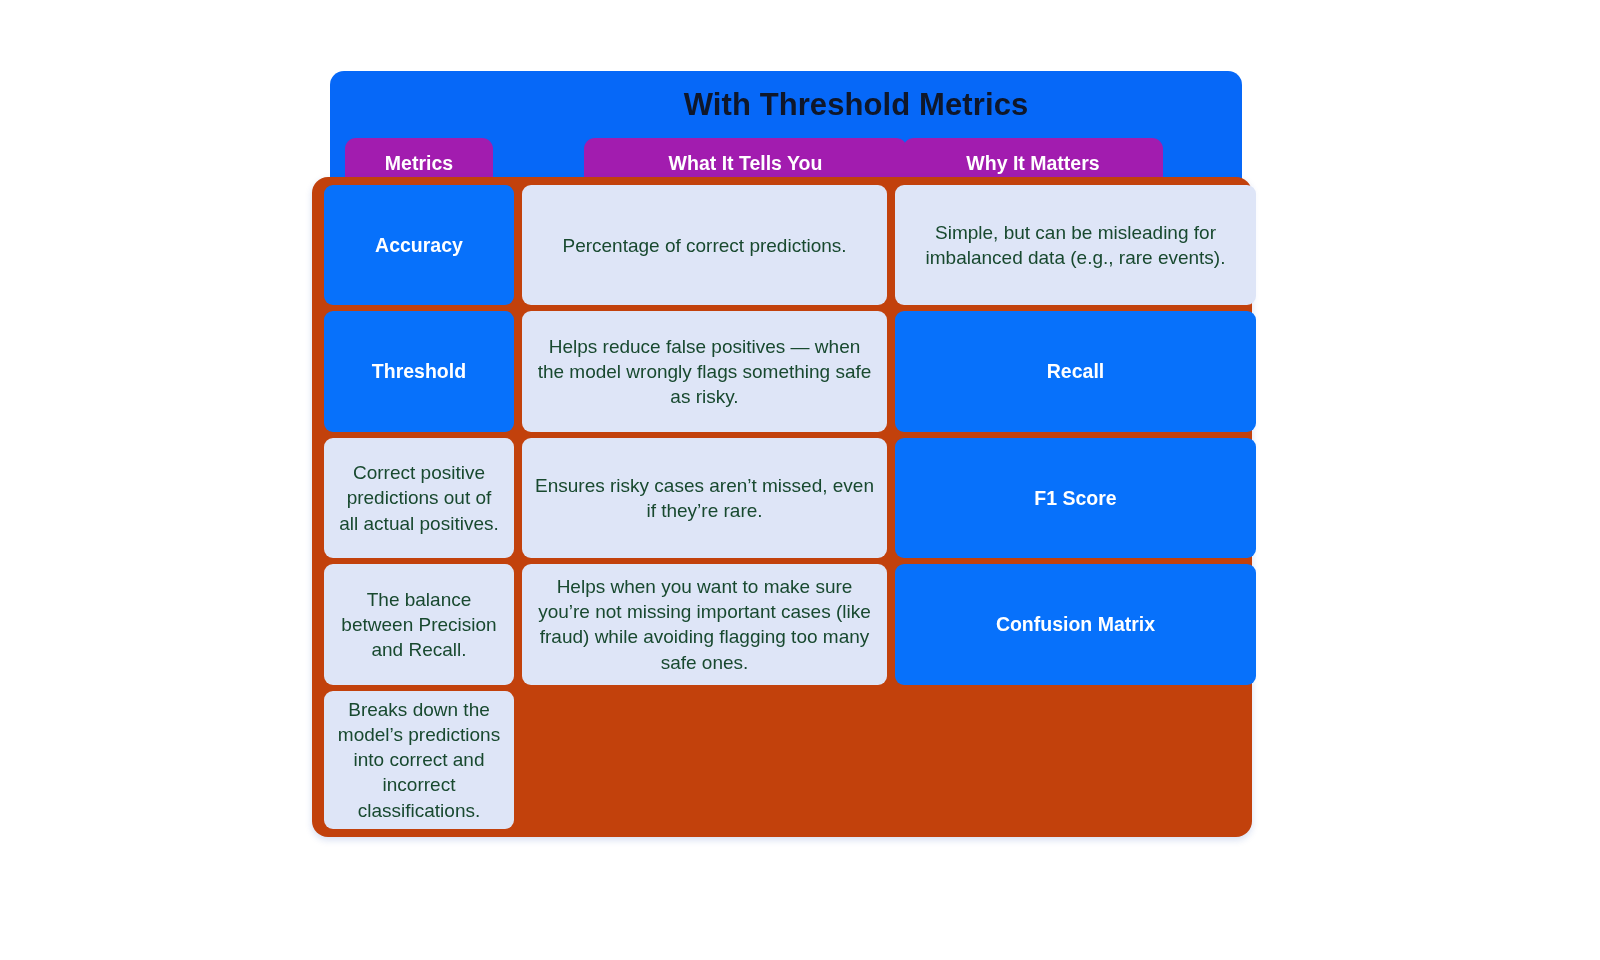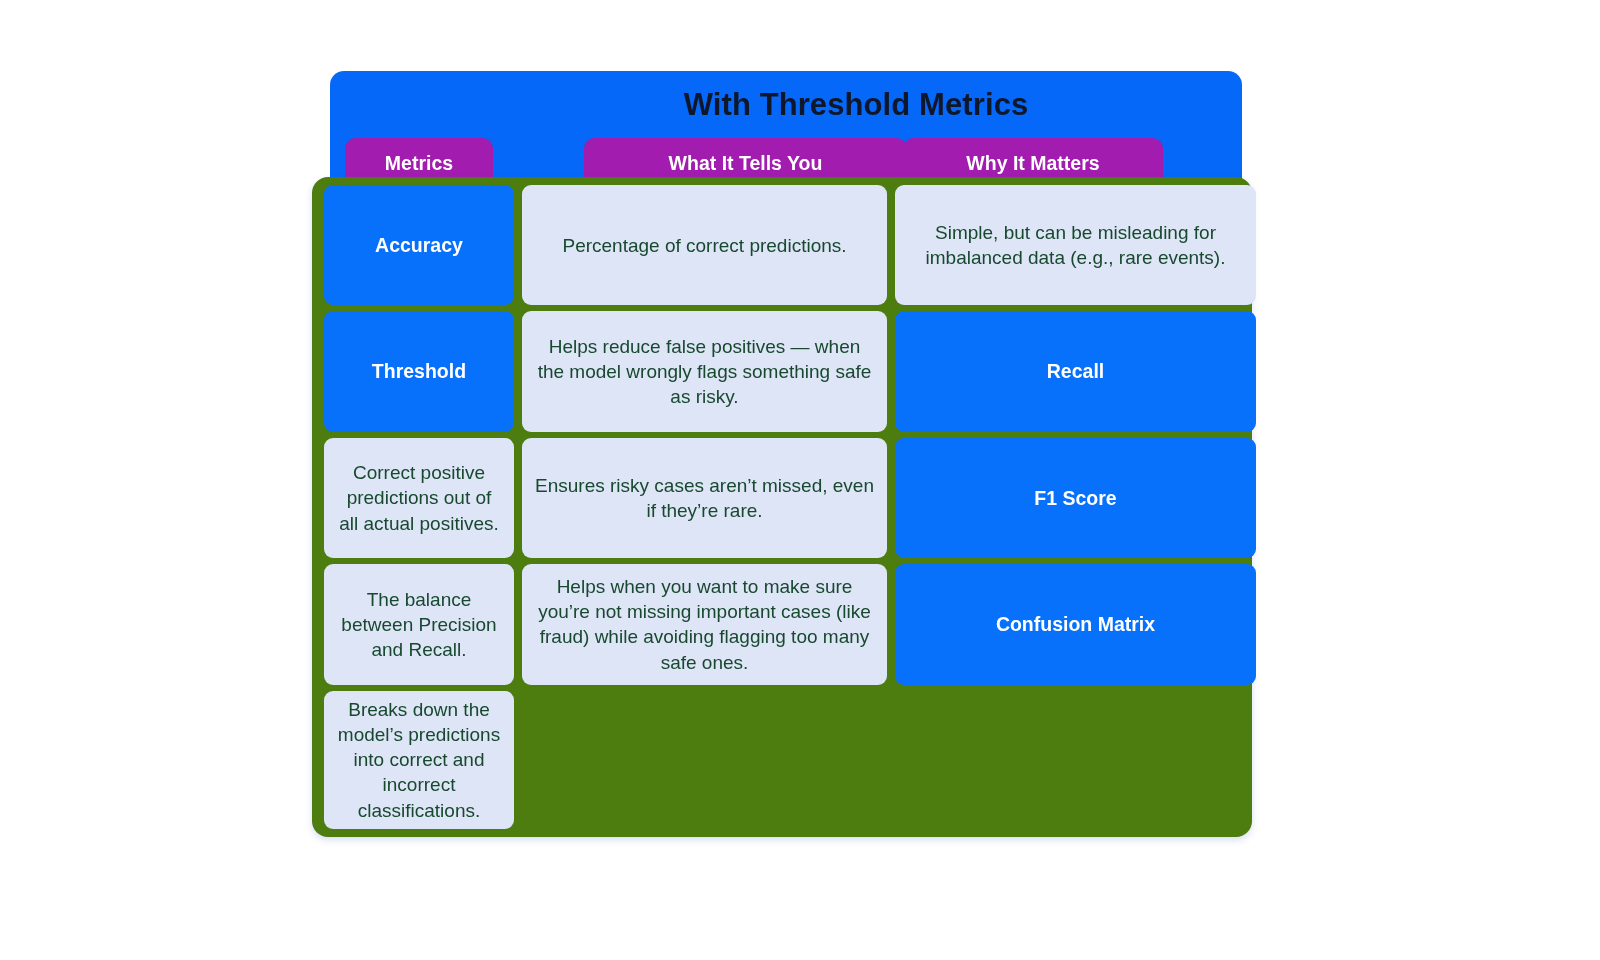--- a/index.html
+++ b/index.html
@@ -74,21 +74,21 @@
   .head-tab.c1 { left: 209px; width: 323px; margin-left: 45px; }
   .head-tab.c2 { left: 573px; width: 260px; }
 
   
   .body-container {
     position: absolute;
     left: 312px;
     top: 177px;
     width: 940px;
     height: 660px;
-    background: #4d7c0f;
+    background: #c2410c;
     border-radius: 16px;
     z-index: 3;
     box-shadow: 0 3px 7px rgba(30, 70, 180, 0.18);
   }
 
   .grid {
     position: absolute;
     left: 12px;
     top: 8px;
     width: 916px;

